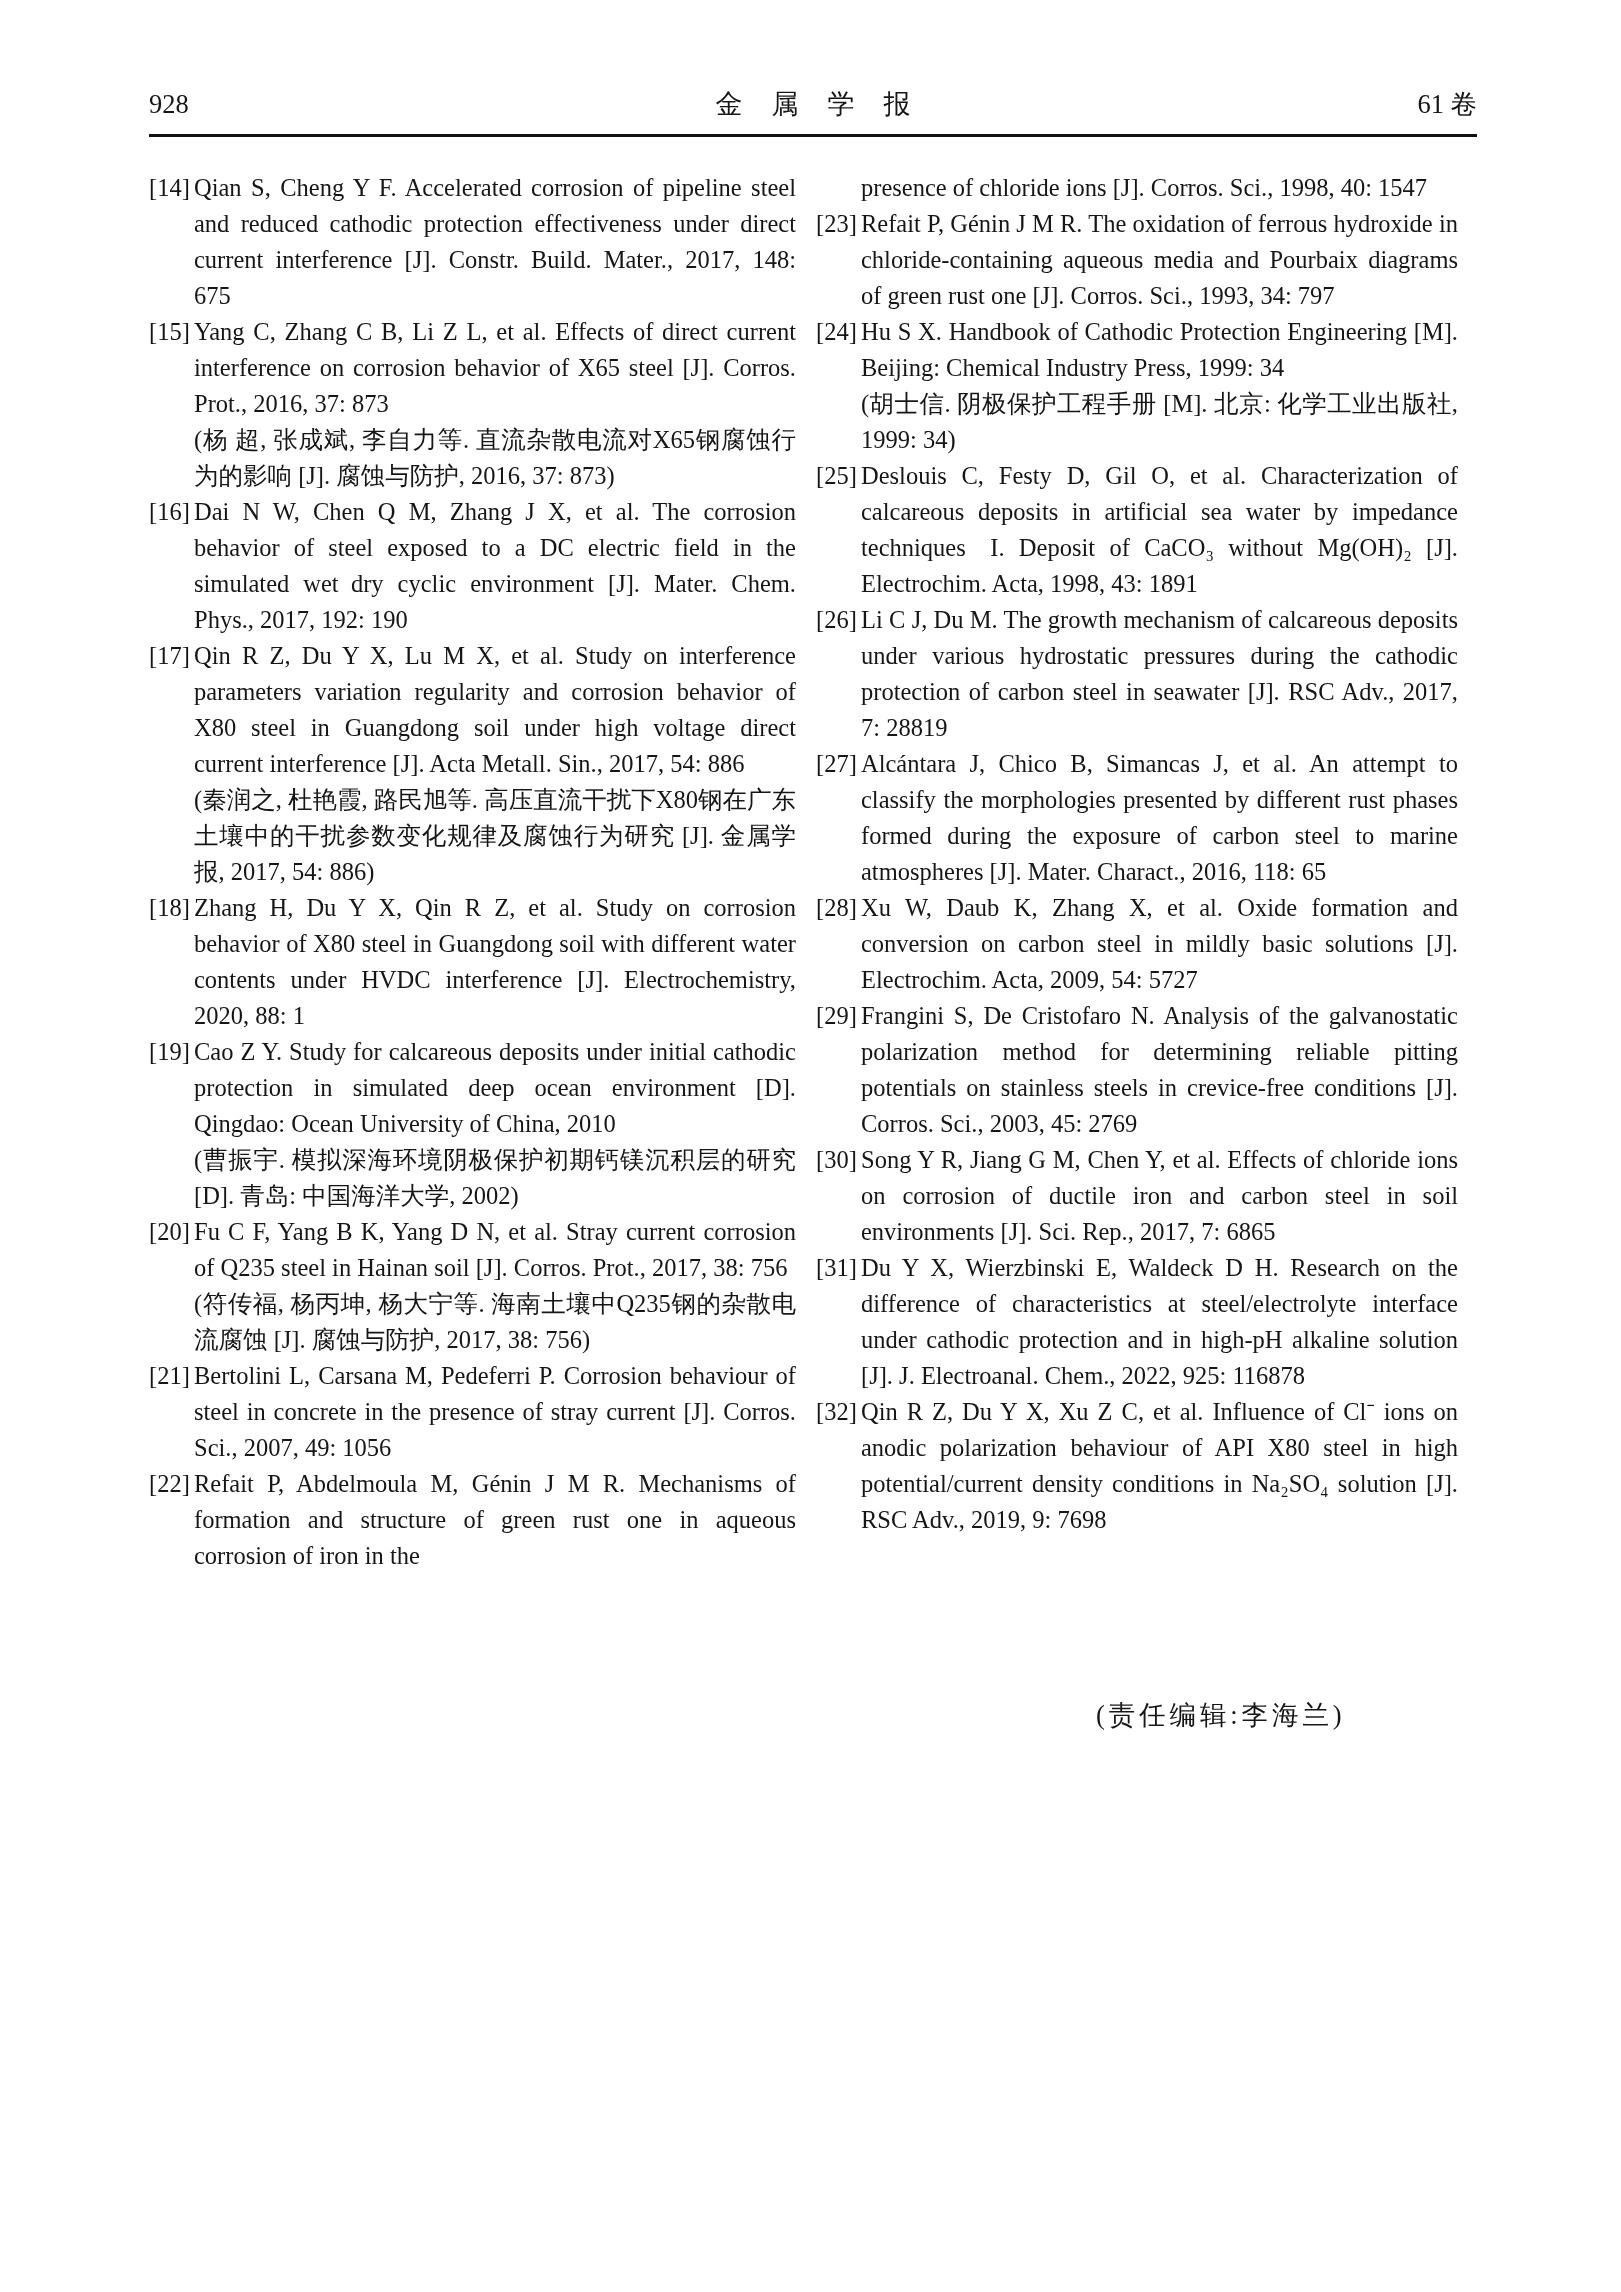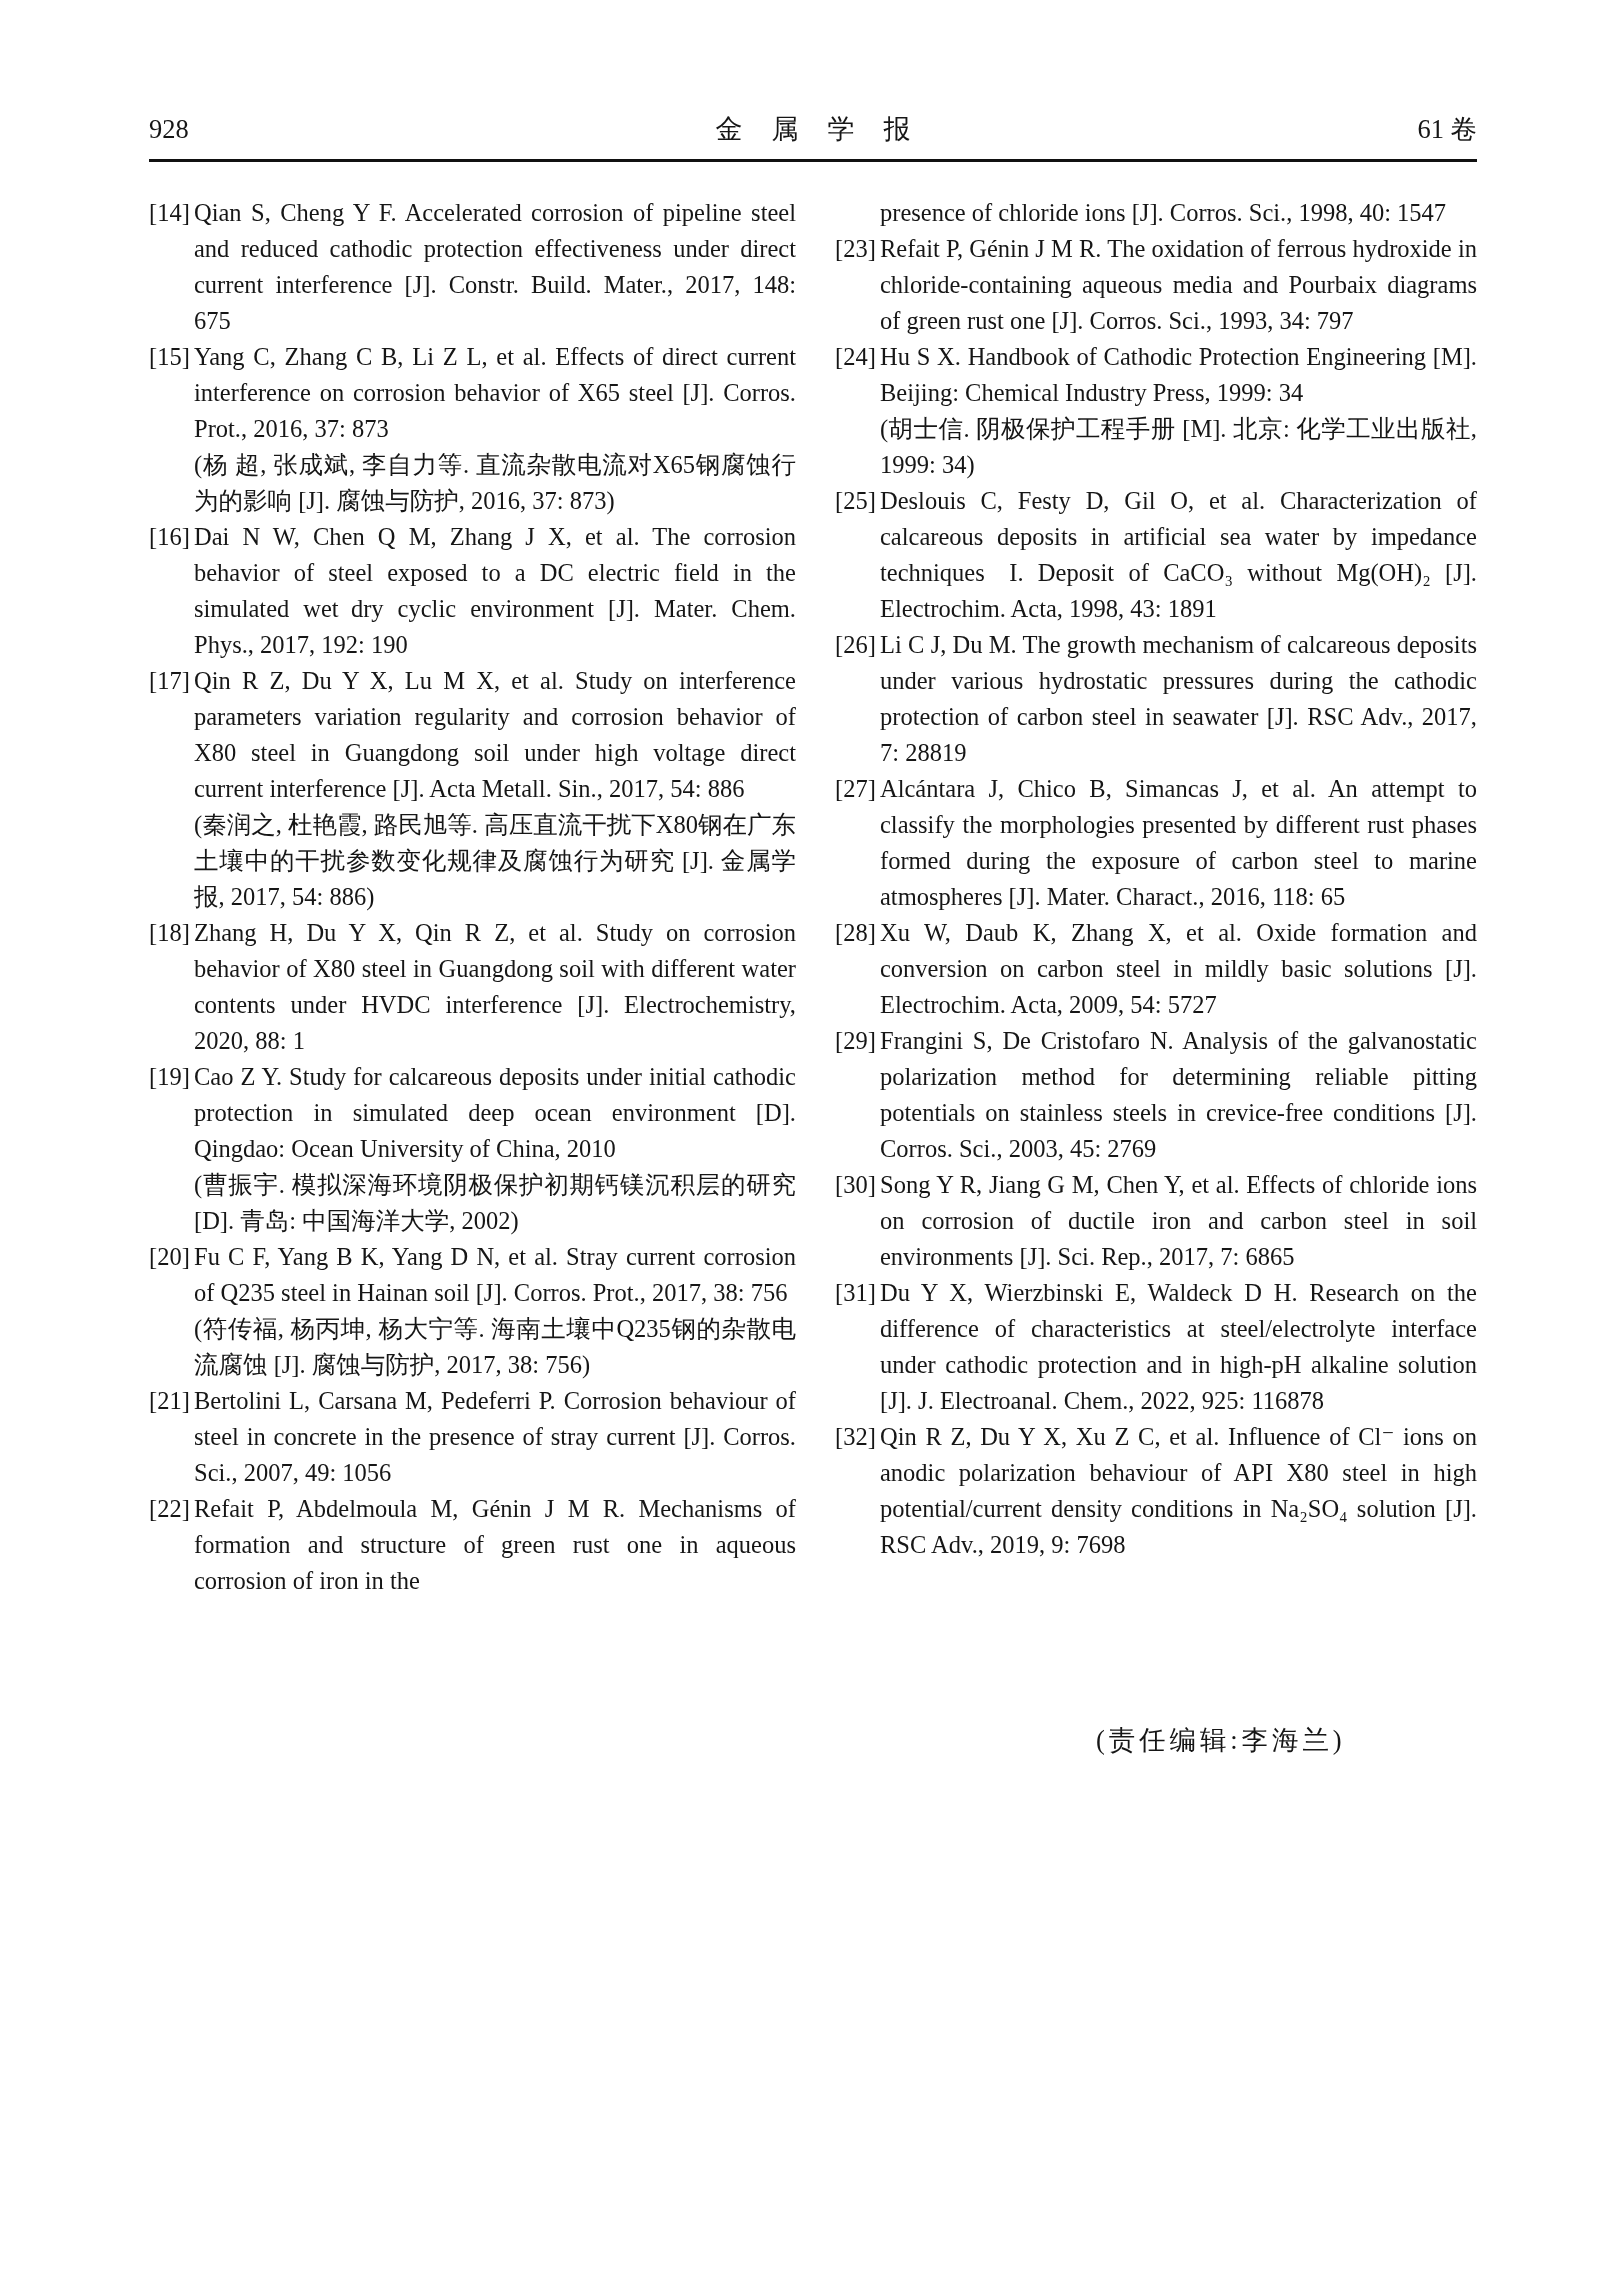--- a/index.html
+++ b/index.html
@@ -5,39 +5,40 @@
   html, body { margin: 0; padding: 0; }
   body {
     width: 1621px;
     min-height: 2293px;
     background: #ffffff;
     color: #161616;
     font-family: "Liberation Serif", "DejaVu Serif", serif;
   }
   .header {
     margin: 0 144px 0 149px;
-    padding-top: 111px;
+    padding-top: 86px;
     padding-bottom: 11.8px;
     border-bottom: 3.9px solid #111111;
     display: flex;
     align-items: baseline;
   }
   .page-number { font-size: 26.5px; flex: 1; }
   .journal-title {
     font-size: 27px;
     letter-spacing: 29px;
     margin-right: -29px;
     white-space: nowrap;
   }
   .volume { font-size: 26.5px; flex: 1; text-align: right; }
 
   .columns {
     display: flex;
-    gap: 39px;
+    gap: 20px;
     margin: 33px 144px 0 149px;
+    font-family: Liberation Serif, serif;
   }
   .col { width: 647px; }
   .col.right { width: 642px; }
 
   .ref {
     position: relative;
     padding-left: 45px;
     font-size: 24.5px;
     line-height: 36px;
   }

